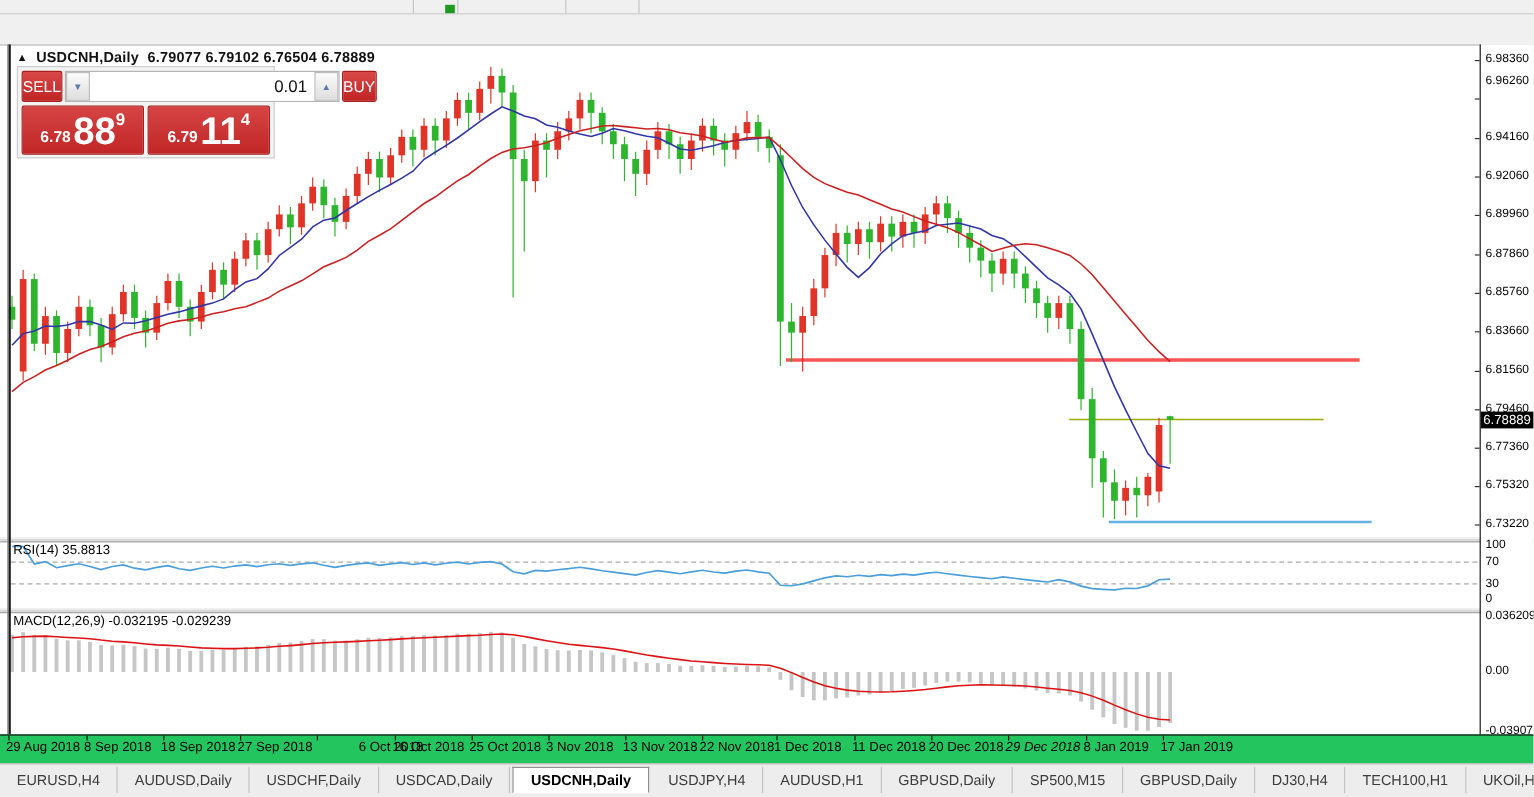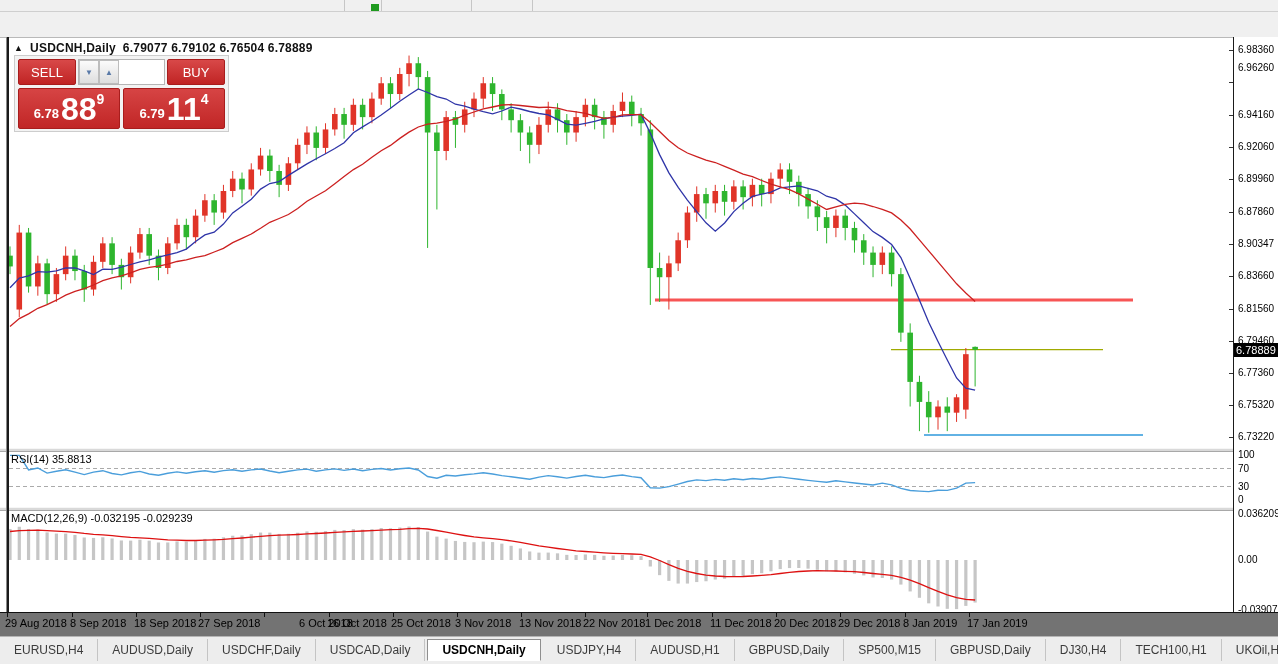--- a/index.html
+++ b/index.html
@@ -59,21 +59,21 @@
   
   #axis-col { position:absolute; left:1234px; top:0; width:44px; height:575px; background:#fff; }
   .axis-label { position:absolute; left:4px; font-size:10px; color:#000; white-space:nowrap; }
   .axis-tick { position:absolute; left:-5px; width:4px; height:1px; background:#333; }
   #price-tag { position:absolute; left:0px; width:44px; height:14px; background:#000; color:#fff;
     font-size:11px; display:flex; align-items:center; justify-content:flex-start; padding-left:2px; }
 
   .ind-label { position:absolute; left:11px; font-size:11px; color:#000; z-index:5; }
 
   
-  #date-axis { position:absolute; left:0; top:575px; width:1278px; height:24px; background:#737373;
+  #date-axis { position:absolute; left:0; top:575px; width:1278px; height:24px; background:#22c55e;
     border-top:1px solid #111; }
   .date-label { position:absolute; top:4px; font-size:11px; color:#000; white-space:nowrap; }
   .date-tick { position:absolute; top:0; width:1px; height:4px; background:#111; }
 
   
   #tab-bar { position:absolute; left:0; top:636px; width:1278px; height:28px; background:#ededed;
     border-top:1px solid #b5b5b5; display:flex; align-items:flex-start; padding-top:2px; }
   .chart-tab { height:22px; display:flex; align-items:center; padding:0 14px; font-size:12px; color:#3c3c3c;
     border-right:1px solid #c4c4c4; cursor:pointer; white-space:nowrap; }
   .chart-tab.active { background:#ffffff; border:1px solid #8f8f8f; border-bottom:1px solid #fff; color:#000;
@@ -439,20 +439,21 @@
       <span class="tri">▲</span>
       <span>USDCNH,Daily</span>
       <span>6.79077 6.79102 6.76504 6.78889</span>
     </div>
 
     <div id="trade-panel">
       <div id="trade-top">
         <div class="trade-btn">SELL</div>
         <div id="lot-box">
           <div class="spin-btn">▼</div>
+          <input id="lot-input" value="0.01" style="">
           <div class="spin-btn">▲</div>
         </div>
         <div class="trade-btn">BUY</div>
       </div>
       <div id="trade-prices">
         <div class="price-tile">
           <span class="price-small">6.78</span>
           <span class="price-big">88</span>
           <span class="price-sup">9</span>
         </div>
@@ -470,21 +471,21 @@
         <div class="axis-label" style="top: 25px;">6.96260</div>
         <div class="axis-tick" style="top: 45.3274px;"></div>
         <div class="axis-label" style="top: 71.6548px;">6.94160</div>
         <div class="axis-tick" style="top: 77.6548px;"></div>
         <div class="axis-label" style="top: 103.982px;">6.92060</div>
         <div class="axis-tick" style="top: 109.982px;"></div>
         <div class="axis-label" style="top: 136.31px;">6.89960</div>
         <div class="axis-tick" style="top: 142.31px;"></div>
         <div class="axis-label" style="top: 168.637px;">6.87860</div>
         <div class="axis-tick" style="top: 174.637px;"></div>
-        <div class="axis-label" style="top: 200.964px;">8.90347</div>
+        <div class="axis-label" style="top: 200.964px;">6.85760</div>
         <div class="axis-tick" style="top: 206.964px;"></div>
         <div class="axis-label" style="top: 233.292px;">6.83660</div>
         <div class="axis-tick" style="top: 239.292px;"></div>
         <div class="axis-label" style="top: 265.619px;">6.81560</div>
         <div class="axis-tick" style="top: 271.619px;"></div>
         <div class="axis-label" style="top: 297.947px;">6.79460</div>
         <div class="axis-tick" style="top: 303.947px;"></div>
         <div class="axis-label" style="top: 330.274px;">6.77360</div>
         <div class="axis-tick" style="top: 336.274px;"></div>
         <div class="axis-label" style="top: 361.678px;">6.75320</div>
@@ -532,21 +533,21 @@
         <div class="date-label" style="left: 519px;">13 Nov 2018</div>
         <div class="date-tick" style="left: 585px;"></div>
         <div class="date-label" style="left: 583px;">22 Nov 2018</div>
         <div class="date-tick" style="left: 647px;"></div>
         <div class="date-label" style="left: 645px;">1 Dec 2018</div>
         <div class="date-tick" style="left: 712px;"></div>
         <div class="date-label" style="left: 710px;">11 Dec 2018</div>
         <div class="date-tick" style="left: 776px;"></div>
         <div class="date-label" style="left: 774px;">20 Dec 2018</div>
         <div class="date-tick" style="left: 840px;"></div>
-        <div class="date-label" style="left: 838px;">29 Dec 2018</div>
+        <div class="date-label" style="left: 838px; font-style: italic;">29 Dec 2018</div>
         <div class="date-tick" style="left: 905px;"></div>
         <div class="date-label" style="left: 903px;">8 Jan 2019</div>
         <div class="date-tick" style="left: 969px;"></div>
         <div class="date-label" style="left: 967px;">17 Jan 2019</div>
       </div>
   </div>
 
   <div id="tab-bar">
       <div class="chart-tab">EURUSD,H4</div>
       <div class="chart-tab">AUDUSD,Daily</div>

